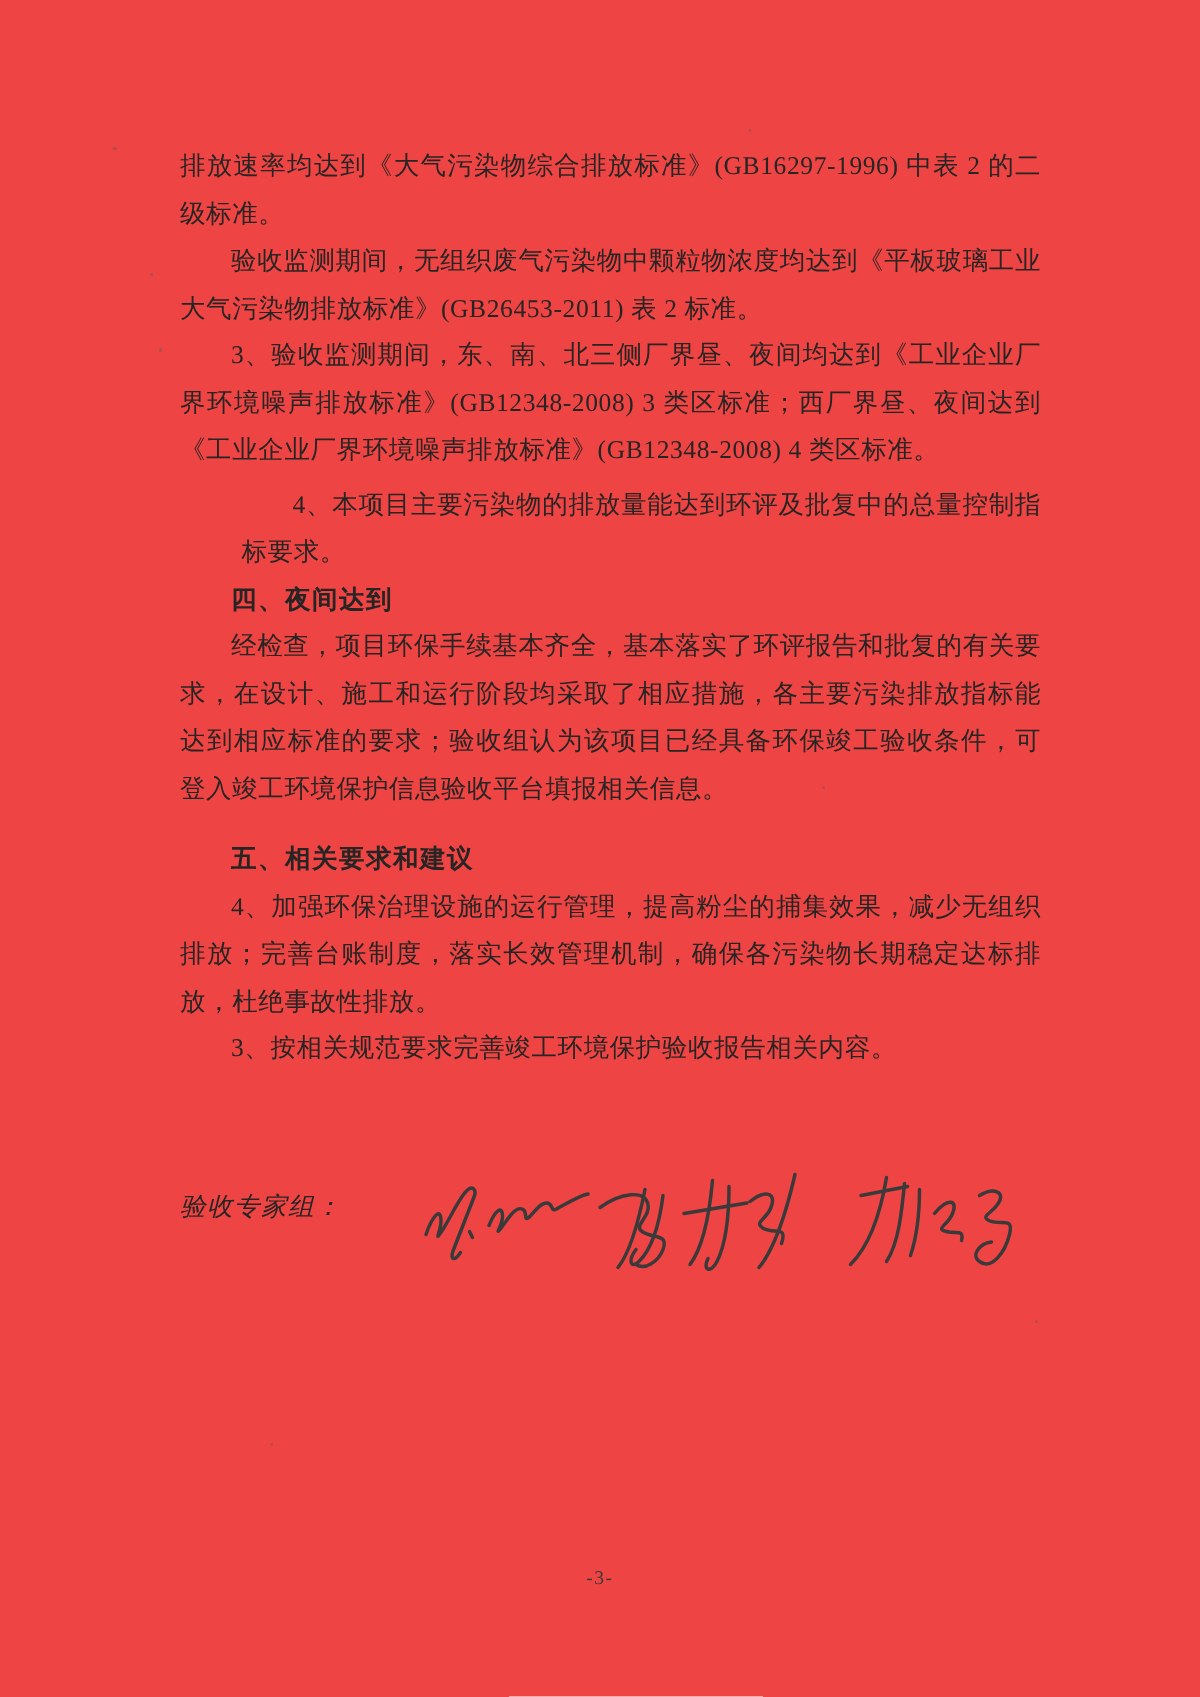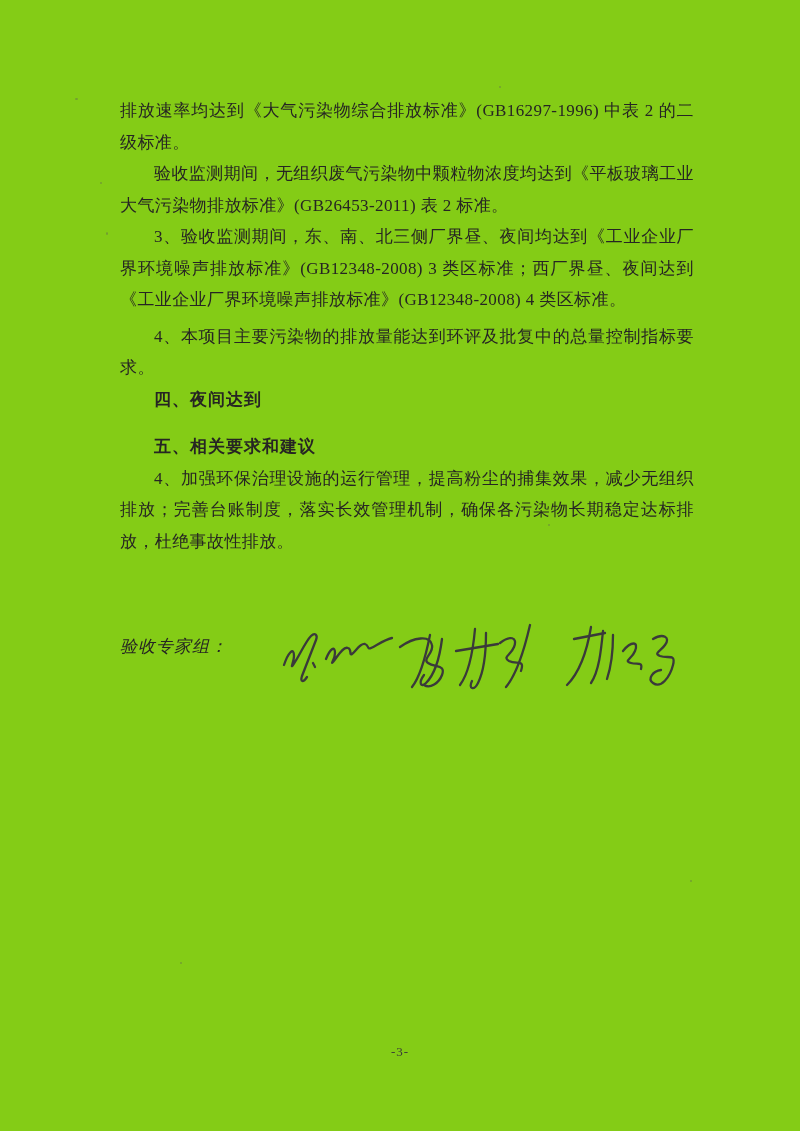--- a/index.html
+++ b/index.html
@@ -5,21 +5,21 @@
 <style>
   html, body {
     margin: 0;
     padding: 0;
     background: #ffffff;
   }
   .page {
     position: relative;
     width: 800px;
     height: 1131px;
-    background: #84cc16;
+    background: #ef4444;
     overflow: hidden;
     font-family: "Liberation Serif", "DejaVu Serif", serif;
     color: #262523;
   }
   
   .speck {
     position: absolute;
     border-radius: 50%;
     background: rgba(90, 90, 90, 0.4);
   }
@@ -37,21 +37,21 @@
     margin: 0;
     text-indent: 2em;
   }
   .para.no-indent {
     text-indent: 0;
   }
   .heading {
     font-weight: 700;
     letter-spacing: 1px;
   }
-  .gap-sm { margin-top: 5px; }
+  .gap-sm { margin-top: 5px; margin-left: 41px; }
   .gap-md { margin-top: 16px; }
   .signature-row {
     position: relative;
     margin-top: 46px;
     height: 110px;
   }
   .sig-label {
     position: absolute;
     left: 0;
     top: 28px;
@@ -88,22 +88,24 @@
   <div class="speck" style="left:548px; top:524px; width:2px; height:2px;"></div>
   <div class="speck" style="left:180px; top:962px; width:2px; height:2px;"></div>
   <div class="speck" style="left:690px; top:880px; width:2px; height:2px;"></div>
 
   <main class="content">
     <p class="para no-indent">排放速率均达到《大气污染物综合排放标准》(GB16297-1996) 中表 2 的二级标准。</p>
     <p class="para">验收监测期间，无组织废气污染物中颗粒物浓度均达到《平板玻璃工业大气污染物排放标准》(GB26453-2011) 表 2 标准。</p>
     <p class="para">3、验收监测期间，东、南、北三侧厂界昼、夜间均达到《工业企业厂界环境噪声排放标准》(GB12348-2008) 3 类区标准；西厂界昼、夜间达到《工业企业厂界环境噪声排放标准》(GB12348-2008) 4 类区标准。</p>
     <p class="para gap-sm">4、本项目主要污染物的排放量能达到环评及批复中的总量控制指标要求。</p>
     <p class="para heading">四、夜间达到</p>
+    <p class="para">经检查，项目环保手续基本齐全，基本落实了环评报告和批复的有关要求，在设计、施工和运行阶段均采取了相应措施，各主要污染排放指标能达到相应标准的要求；验收组认为该项目已经具备环保竣工验收条件，可登入竣工环境保护信息验收平台填报相关信息。</p>
     <p class="para heading gap-md">五、相关要求和建议</p>
     <p class="para">4、加强环保治理设施的运行管理，提高粉尘的捕集效果，减少无组织排放；完善台账制度，落实长效管理机制，确保各污染物长期稳定达标排放，杜绝事故性排放。</p>
+    <p class="para">3、按相关规范要求完善竣工环境保护验收报告相关内容。</p>
 
     <div class="signature-row">
       <span class="sig-label">验收专家组：</span>
       <svg class="sig-art" width="460" height="110" viewBox="0 0 460 110" fill="none" stroke="#3a3a3a" stroke-width="2.3" stroke-linecap="round" stroke-linejoin="round">
 
         <path d="M24,68 c4,-12 10,-19 10,-9 c0,6 -4,13 -1,9 c6,-8 12,-23 18,-29 c4,-4 7,-1 5,4 c-4,10 -10,26 -14,36 c-2,6 1,7 5,1"></path>
         <path d="M53,66 l2,4"></path>
         <path d="M66,62 c4,-10 9,-14 9,-6 c0,6 -5,12 -2,9 c5,-6 10,-16 15,-14 c4,1 1,8 4,6 c4,-3 8,-11 13,-10 c4,1 2,6 6,4 c6,-3 15,-9 21,-10"></path>
 
         <path d="M140,50 c14,-10 30,-12 32,-2 c2,8 -10,14 -4,18 c7,5 18,1 14,12 c-3,8 -12,14 -18,10"></path>

